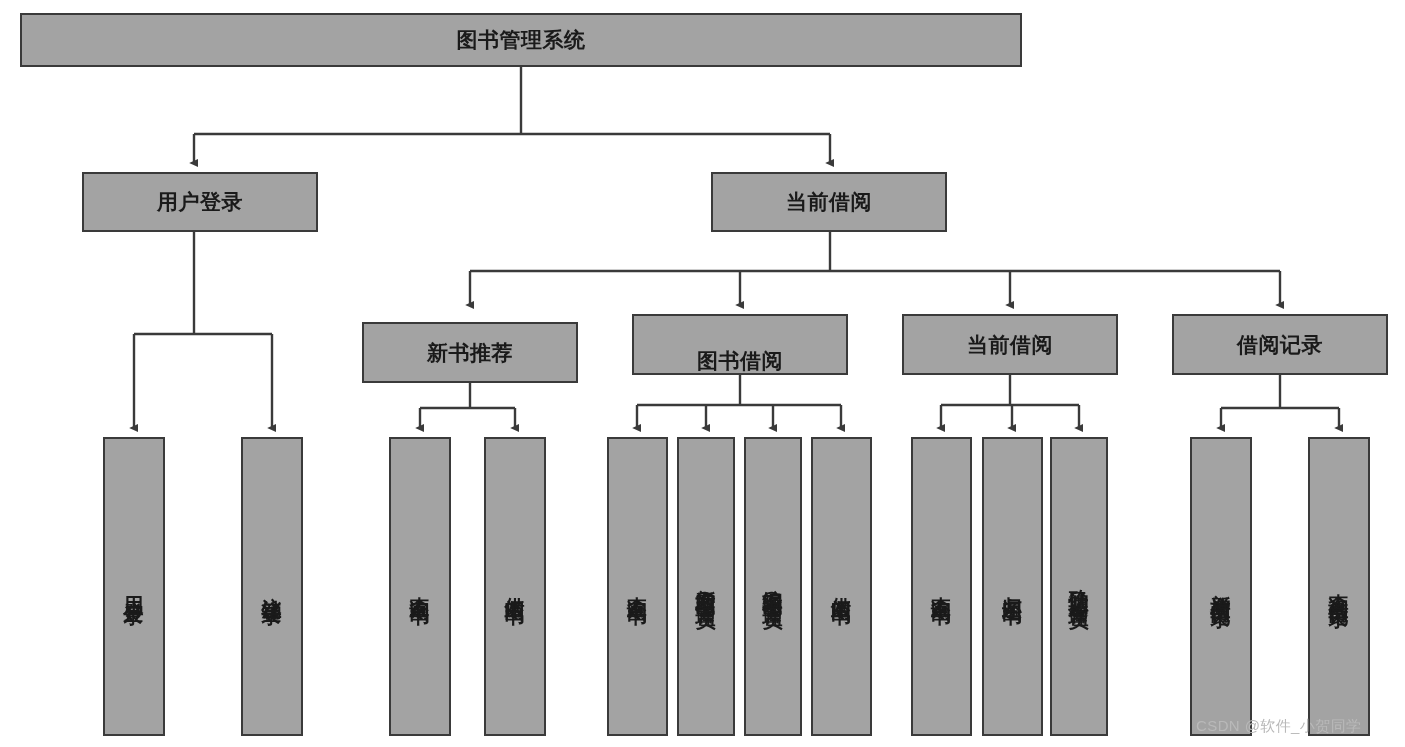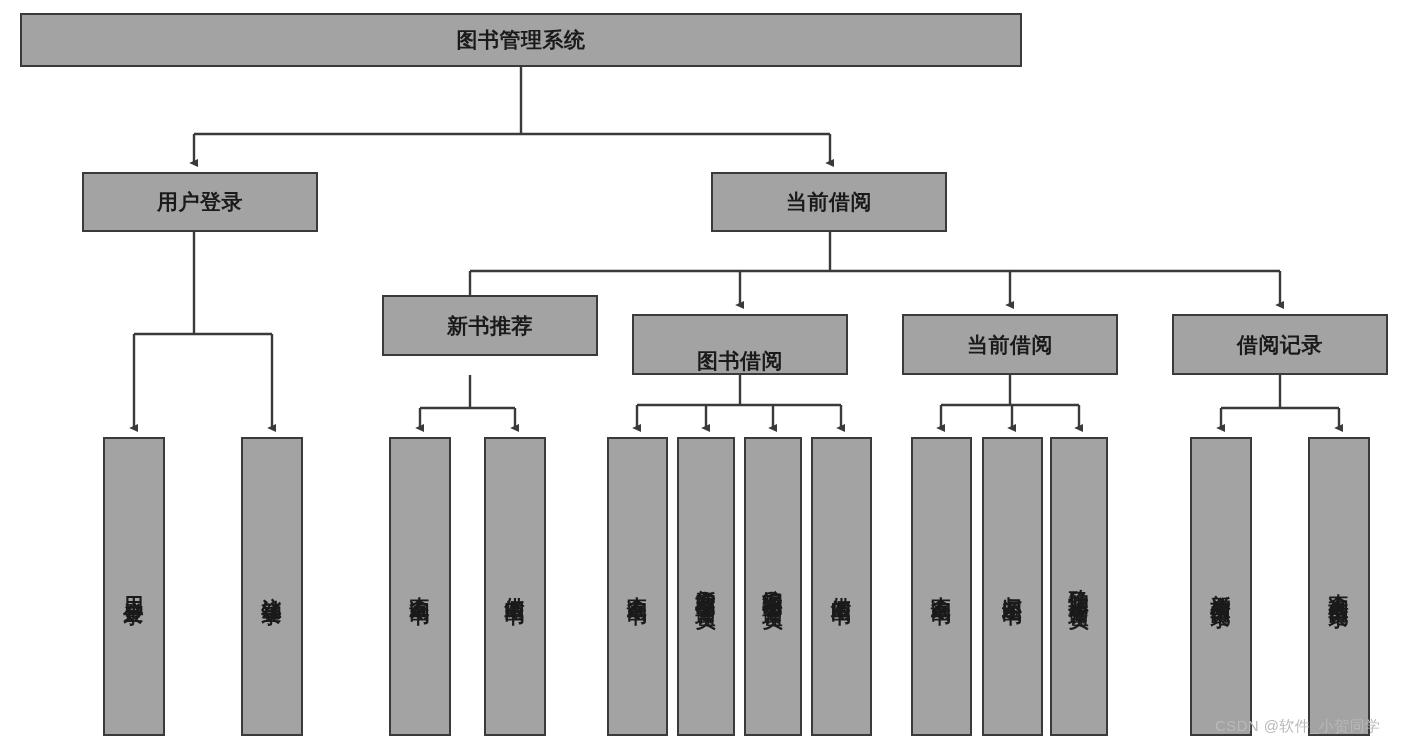--- a/index.html
+++ b/index.html
@@ -62,21 +62,20 @@
     letter-spacing: 3px;
     line-height: 1.0;
     max-height: 286px;
   }
   .watermark {
     position: absolute;
     color: #b9b9b9;
     font-size: 15px;
     white-space: nowrap;
     letter-spacing: 0.4px;
-    margin-left: 19px;
   }
 </style>
 </head>
 <body>
 
 <div id="diagram-root">
 
   <svg class="edges" viewBox="0 0 1405 747" xmlns="http://www.w3.org/2000/svg">
     <defs>
       <marker id="arrowhead" markerWidth="9" markerHeight="9" refX="4.5" refY="4.2" orient="auto" markerUnits="userSpaceOnUse">
@@ -131,21 +130,21 @@
     <span class="label">图书管理系统</span>
   </div>
 
   <div class="node horiz" style="left: 82px; top: 172px; width: 236px; height: 60px;">
     <span class="label">用户登录</span>
   </div>
   <div class="node horiz" style="left: 711px; top: 172px; width: 236px; height: 60px;">
     <span class="label">当前借阅</span>
   </div>
 
-  <div class="node horiz" style="left: 362px; top: 295px; width: 216px; height: 61px; margin-left: 20px;">
+  <div class="node horiz" style="left: 362px; top: 322px; width: 216px; height: 61px;">
     <span class="label">新书推荐</span>
   </div>
   <div class="node horiz" style="left: 632px; top: 314px; width: 216px; height: 61px; align-items: flex-end;">
     <span class="label">图书借阅</span>
   </div>
   <div class="node horiz" style="left: 1172px; top: 314px; width: 216px; height: 61px;">
     <span class="label">借阅记录</span>
   </div>
   <div class="node horiz" style="left: 902px; top: 314px; width: 216px; height: 61px;">
     <span class="label">当前借阅</span>

